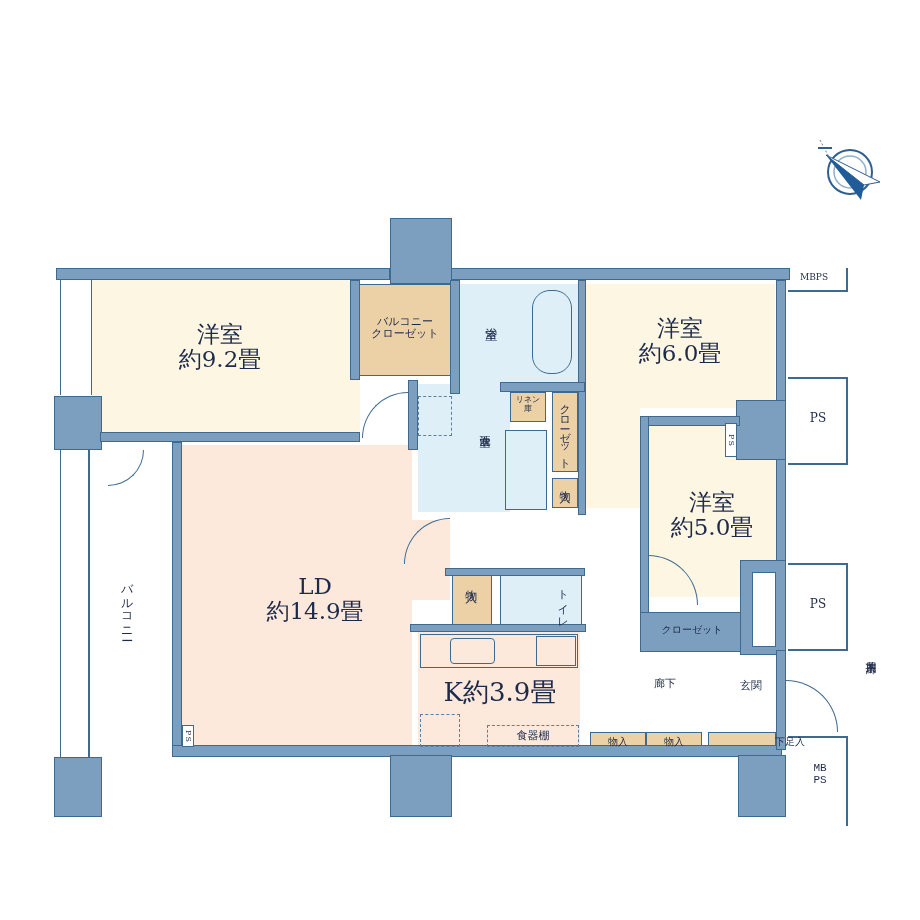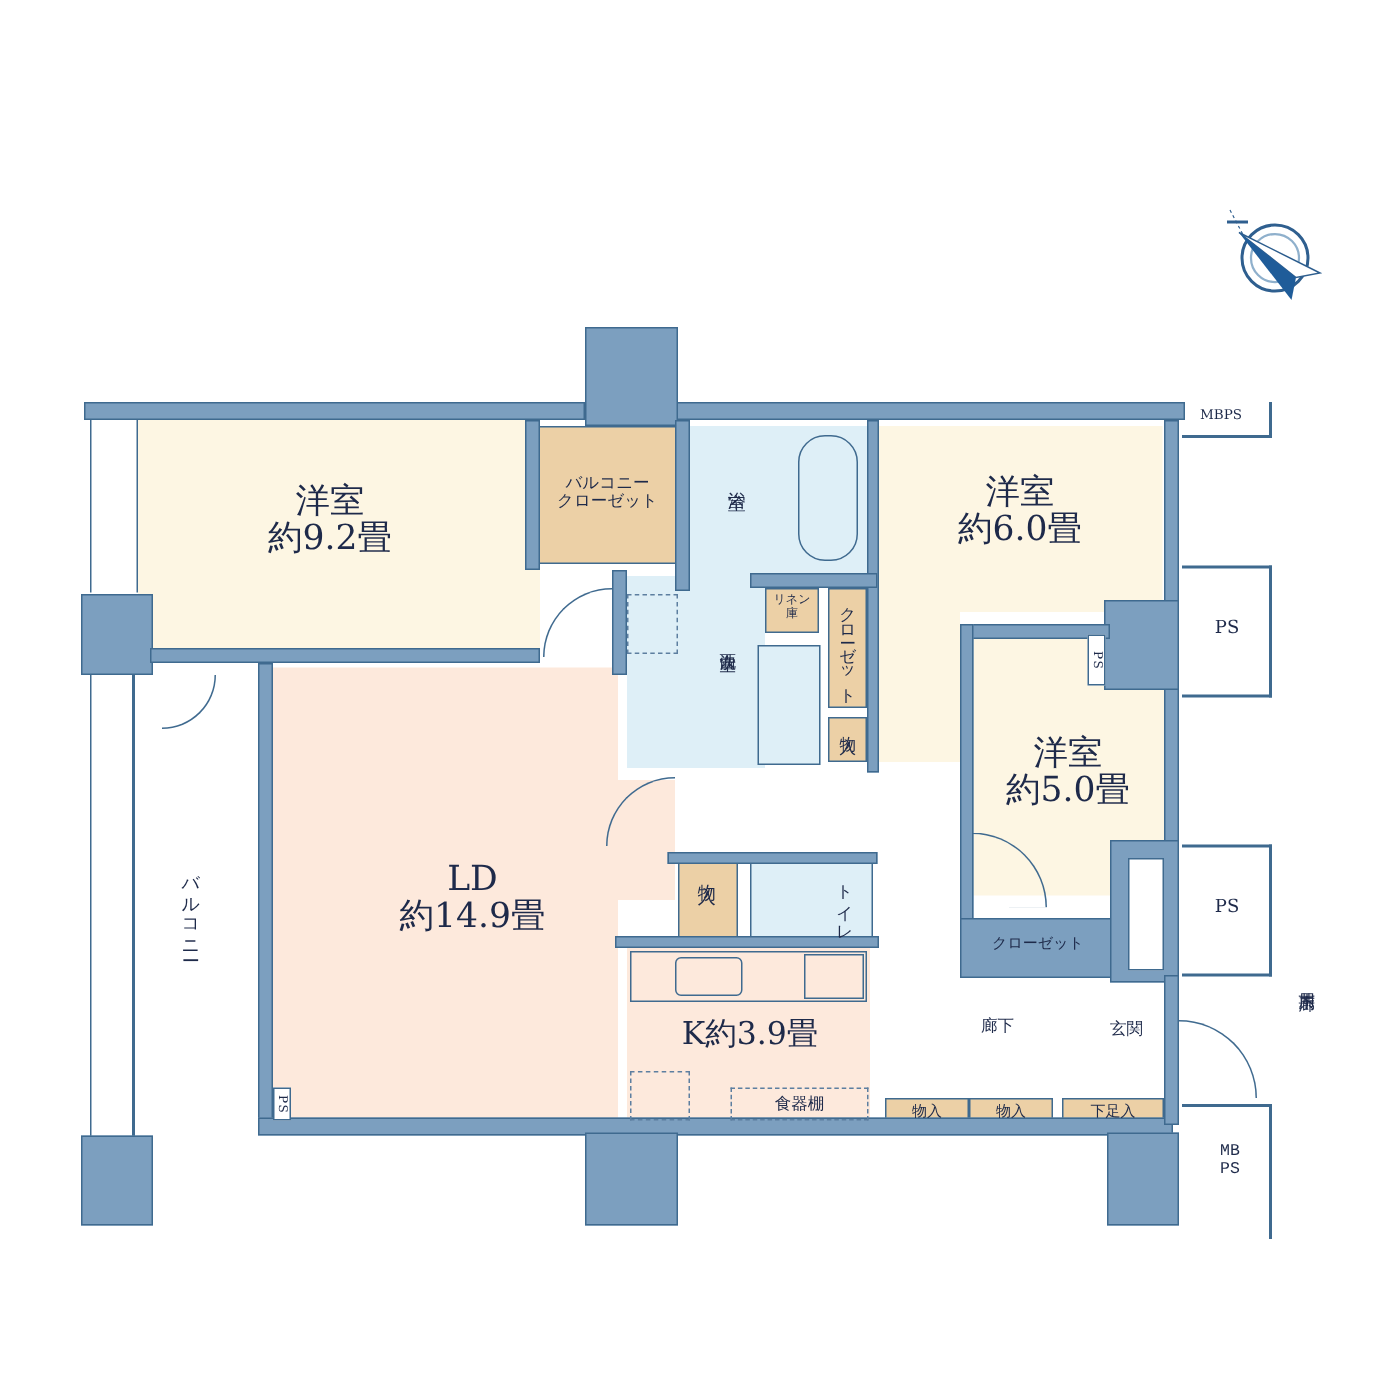--- a/index.html
+++ b/index.html
@@ -135,28 +135,28 @@
 <div class="label big" style="left:657px;top:490px;width:110px;">
   <div>洋室</div>
   <div>約5.0畳</div>
 </div>
 <div class="label big" style="left:250px;top:574px;width:130px;">
   <div>LD</div>
   <div>約14.9畳</div>
 </div>
 <div class="label mid vert" style="left:464px;top:580px;">物入</div>
 <div class="label small vert" style="left:556px;top:582px;">トイレ</div>
-<div class="label big" style="left:440px;top:678px;width:120px;font-size:21px;">K約3.9畳</div>
+<div class="label big" style="left:440px;top:678px;width:120px;font-size:26px;">K約3.9畳</div>
 <div class="label small" style="left:487px;top:730px;width:92px;">食器棚</div>
 <div class="label small" style="left:648px;top:624px;width:88px;font-size:10px;">クローゼット</div>
 <div class="label small" style="left:640px;top:678px;width:50px;">廊下</div>
 <div class="label small" style="left:726px;top:680px;width:50px;">玄関</div>
 <div class="label small" style="left:590px;top:736px;width:56px;font-size:10px;">物入</div>
 <div class="label small" style="left:646px;top:736px;width:56px;font-size:10px;">物入</div>
-<div class="label small" style="left:708px;top:736px;width:68px;font-size:10px;">下足入</div>
+<div class="label small" style="left:708px;top:736px;width:68px;font-size:10px;padding-left:48px;">下足入</div>
 <div class="label mid vert" style="left:120px;top:575px;">バルコニー</div>
 
 <div class="label tiny" style="left:800px;top:273px;font-size:9px;text-align:right;">MBPS</div>
 <div class="label mid" style="left:808px;top:412px;width:20px;white-space:normal;word-break:break-all;">PS</div>
 <div class="label mid" style="left:808px;top:598px;width:20px;white-space:normal;word-break:break-all;">PS</div>
 <div class="label small" style="left:800px;top:762px;width:40px;font-family:Liberation Mono, monospace;">
   <div>MB</div>
   <div>PS</div>
 </div>
 <div class="label small vert" style="left:864px;top:652px;">共用廊下</div>

